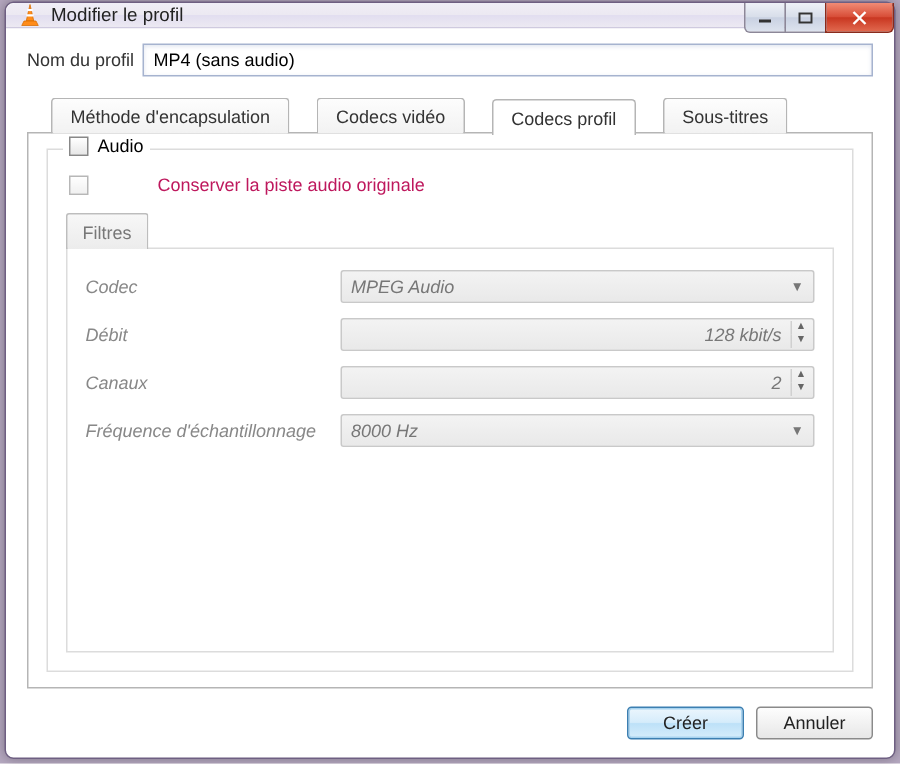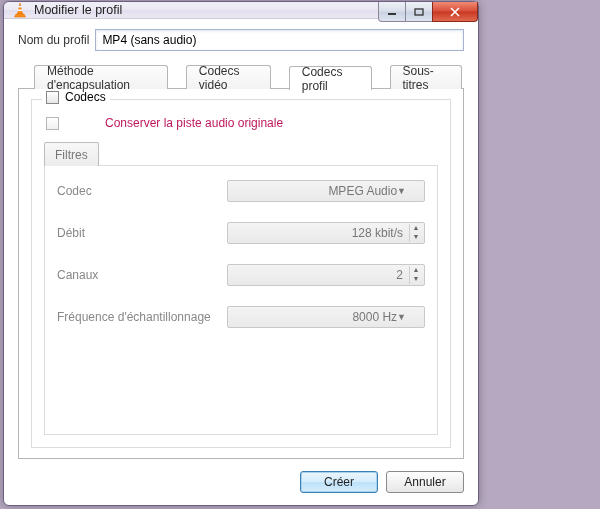--- a/index.html
+++ b/index.html
@@ -8,21 +8,21 @@
     font-family: "Segoe UI", Tahoma, sans-serif;
     font-size: 12px;
     background: #b5a8c0;
     width: 600px;
     height: 509px;
     overflow: hidden;
   }
   .win {
     position: absolute;
     left: 3px; top: 1px;
-    width: 476px; height: 505px;
+    width: 594px; height: 505px;
     background: #fff;
     border: 1px solid #6e5f82;
     border-radius: 6px;
     box-shadow: 0 0 8px rgba(0,0,0,.3);
     display: flex; flex-direction: column;
   }
   .titlebar {
     height: 30px;
     background: linear-gradient(to bottom, #f0eef7 0%, #ece9f2 48%, #e2def0 52%, #ece9f2 100%);
     border-bottom: 1px solid #cfcadf;
@@ -90,27 +90,27 @@
     color:#777;
     background: linear-gradient(to bottom,#f7f7f7,#ececec);
     border-radius:2px 2px 0 0; margin-right:2px;
     display:flex; align-items:center;
   }
   .innertab.active { background: linear-gradient(to bottom,#f2f2f2,#e3e3e3); color:#888; }
   .innerpanel {
     border:1px solid #dcdcdc; height:270px; margin-top:-1px;
     padding:14px 12px;
   }
-  .fgrid { display:grid; grid-template-columns: 170px 1fr; row-gap:20px; align-items:center; }
+  .fgrid { display:grid; grid-template-columns: 170px 1fr; row-gap:10px; align-items:center;font-style:italic; }
   .flabel { color:#888; }
   .combo {
     height:22px; border:1px solid #c9c9c9; border-radius:2px;
     background:linear-gradient(to bottom,#f3f3f3,#e9e9e9);
-    display:flex; align-items:center; justify-content:flex-end;
-    padding: 0 18px; color:#777;
+    display:flex; align-items:center; justify-content:space-between;
+    padding: 0 6px; color:#777;
     position:relative;
   }
   .combo .arrow { font-size:9px; color:#777; }
   .spin {
     height:22px; border:1px solid #c9c9c9; border-radius:2px;
     background:linear-gradient(to bottom,#f3f3f3,#e9e9e9);
     display:flex; align-items:center; justify-content:flex-end;
     padding: 0 2px 0 6px; color:#777; gap:6px;
   }
   .spin .spinbtns { display:flex; flex-direction:column; }
@@ -174,21 +174,21 @@
       <div class="tab">Méthode d'encapsulation</div>
       <div class="tab">Codecs vidéo</div>
       <div class="tab active">Codecs profil</div>
       <div class="tab">Sous-titres</div>
     </div>
 
     <div class="tabpanel">
       <div class="group">
         <div class="group-legend">
           <span class="chk"></span>
-          <span>Codecs</span>
+          <span>Audio</span>
         </div>
 
         <div class="subrow">
           <span class="chk"></span>
           <span class="gray">Conserver la piste audio originale</span>
         </div>
 
         <div class="innertabs">
           <div class="innertab">Filtres</div>
         </div>

